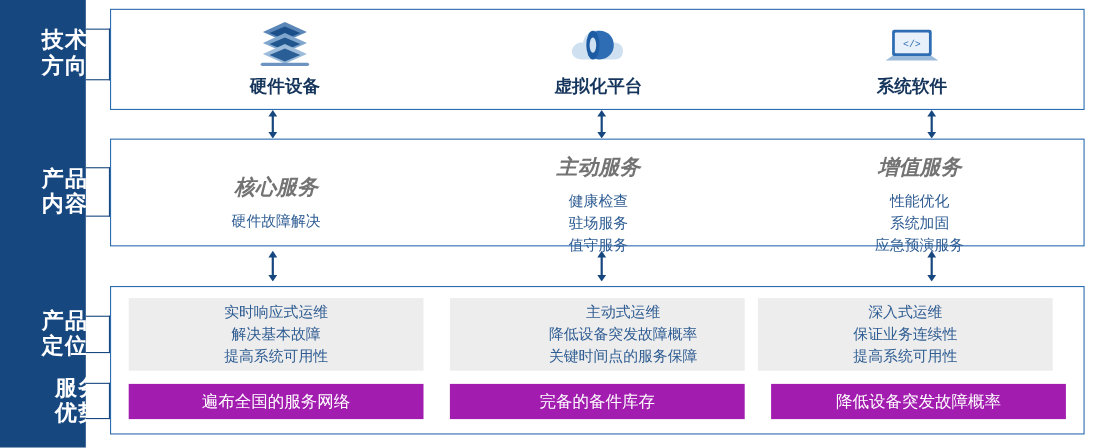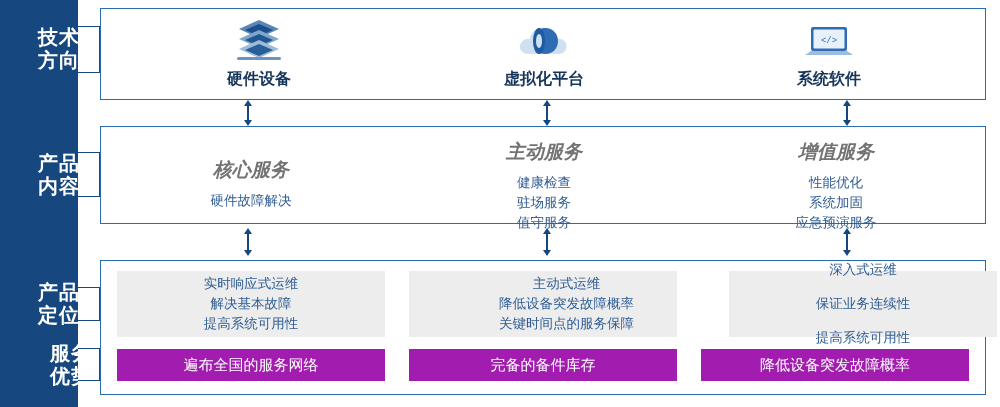--- a/index.html
+++ b/index.html
@@ -299,21 +299,21 @@
   <div class="grey-box" style="left:16px;">
     <div class="line">实时响应式运维</div>
     <div class="line">解决基本故障</div>
     <div class="line">提高系统可用性</div>
   </div>
   <div class="grey-box" style="left:308px;padding-left:47px;">
     <div class="line">主动式运维</div>
     <div class="line">降低设备突发故障概率</div>
     <div class="line">关键时间点的服务保障</div>
   </div>
-  <div class="grey-box" style="left:628px;gap:14px;">
+  <div class="grey-box" style="left:588px;">
     <div class="line">深入式运维</div>
     <div class="line">保证业务连续性</div>
     <div class="line">提高系统可用性</div>
   </div>
 
   <div class="blue-box" style="left:16px;">遍布全国的服务网络</div>
   <div class="blue-box" style="left:308px;">完备的备件库存</div>
   <div class="blue-box" style="left:600px;">降低设备突发故障概率</div>
 </div>
 

